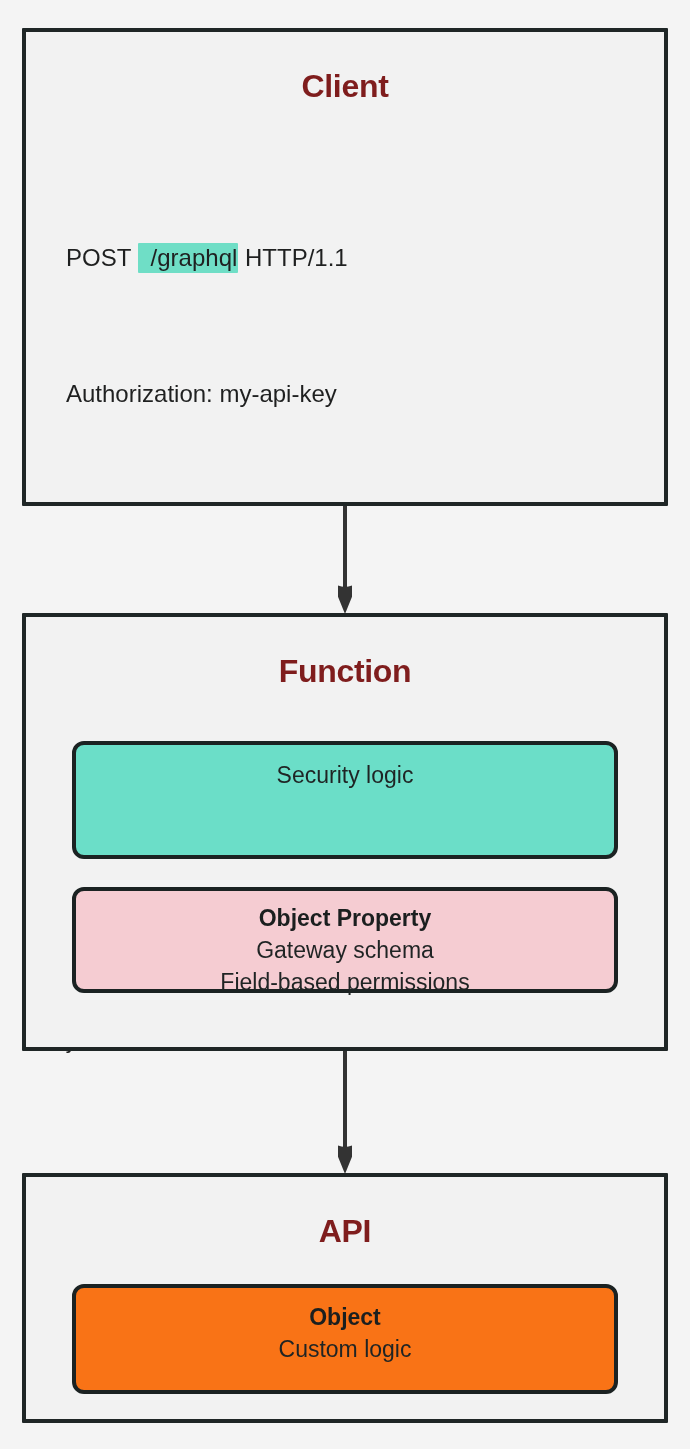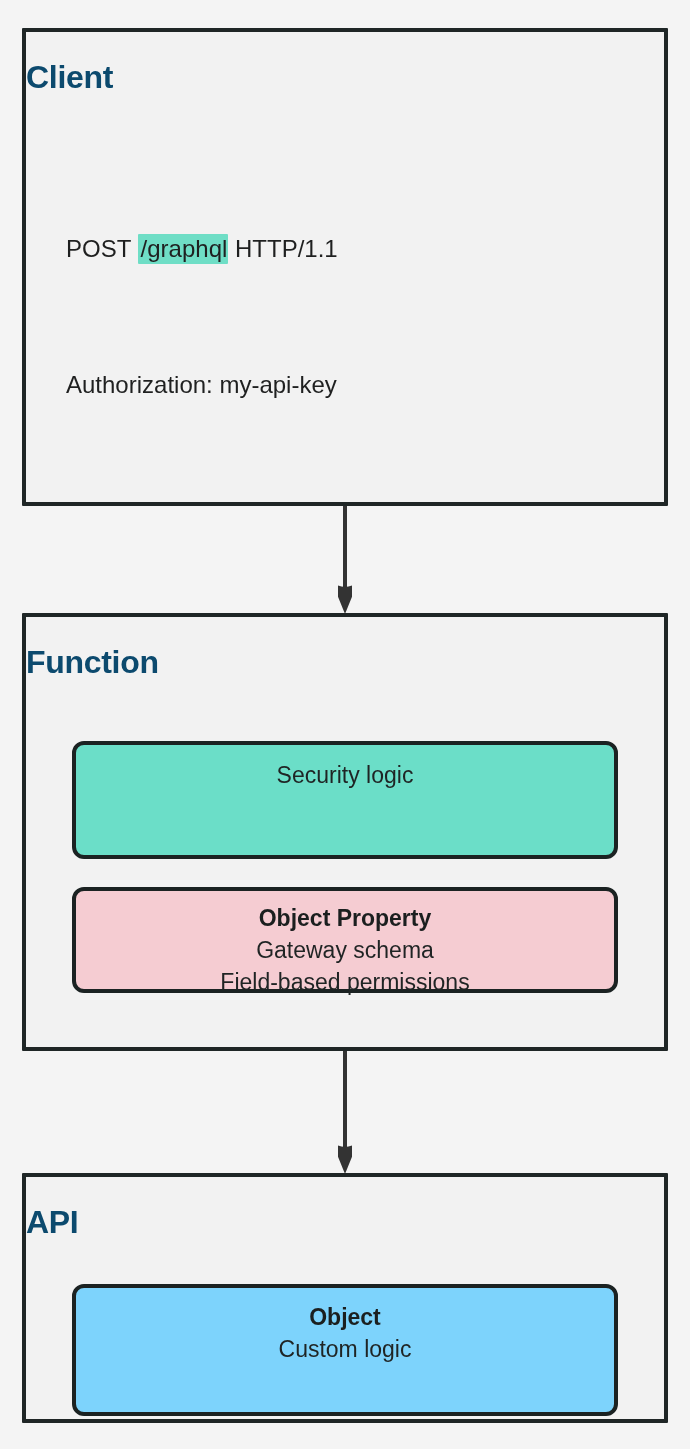--- a/index.html
+++ b/index.html
@@ -32,43 +32,43 @@
     background: #f2f2f2;
     border: 4px solid #1f2626;
     border-radius: 1px;
   }
 
   #node-client   { top: 28px;   height: 478px; }
   #node-gateway  { top: 613px;  height: 438px; }
   #node-api      { top: 1173px; height: 250px; }
 
   .node-title {
-    text-align: left;
+    text-align: center;
     font-size: 32px;
     font-weight: bold;
     letter-spacing: -0.3px;
-    color: #0c4a6e;
-    margin-top: 27px;
+    color: #7f1d1d;
+    margin-top: 36px;
     margin-bottom: 0;
     line-height: 1.15;
   }
 
   
   .request-block {
     margin: 34px 0 0 40px;
     font-size: 24px;
     line-height: 34px;
     color: #1f2020;
     white-space: pre;
   }
   .request-block .line { display: block; height: 34px; }
   .request-block .spacer { display: block; height: 34px; }
 
   .hl {
-    padding: 1px 1px 2px 3px;
+    padding: 1px 1px 2px 13px;
     border-radius: 1px;
   }
   .hl-teal { background: #6fdec6; }
   .hl-pink { background: #f9c8ce; }
   .hl-blue { background: #90c4fb; }
 
   
   .inner {
     position: absolute;
     left: 72px;
@@ -97,22 +97,22 @@
     background: #6bdec8;
   }
   #inner-object-property {
     top: 887px;
     height: 106px;
     background: #f5ccd2;
     padding-top: 12px;
   }
   #inner-object {
     top: 1284px;
-    height: 132px;
-    background: #7dd3fc;
+    height: 110px;
+    background: #f97316;
   }
 
   
   .arrow {
     position: absolute;
     left: 338px;
     width: 14px;
   }
   #arrow-client-gateway { top: 506px; height: 108px; }
   #arrow-gateway-api    { top: 1051px; height: 123px; }

